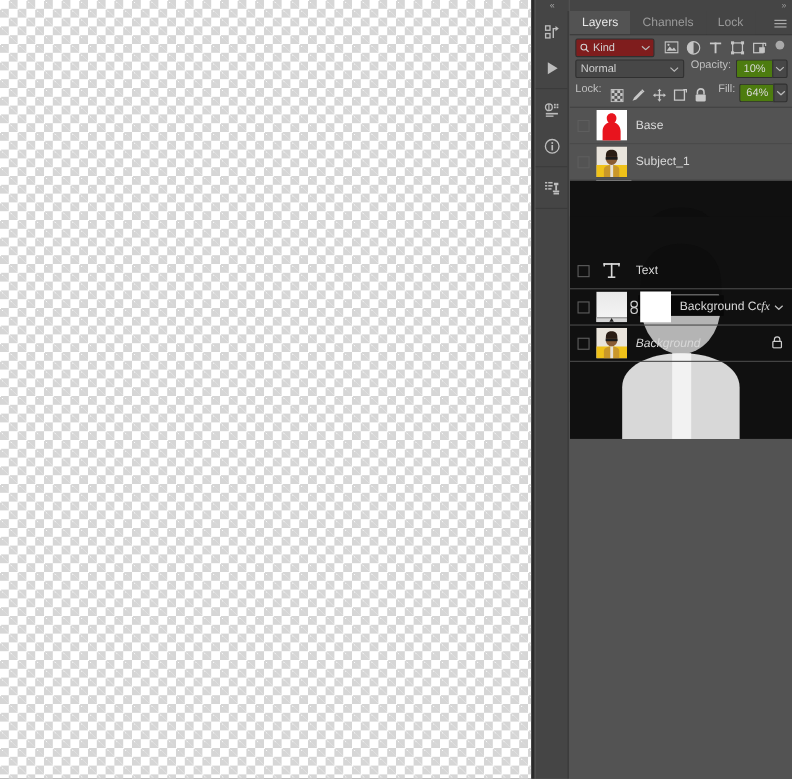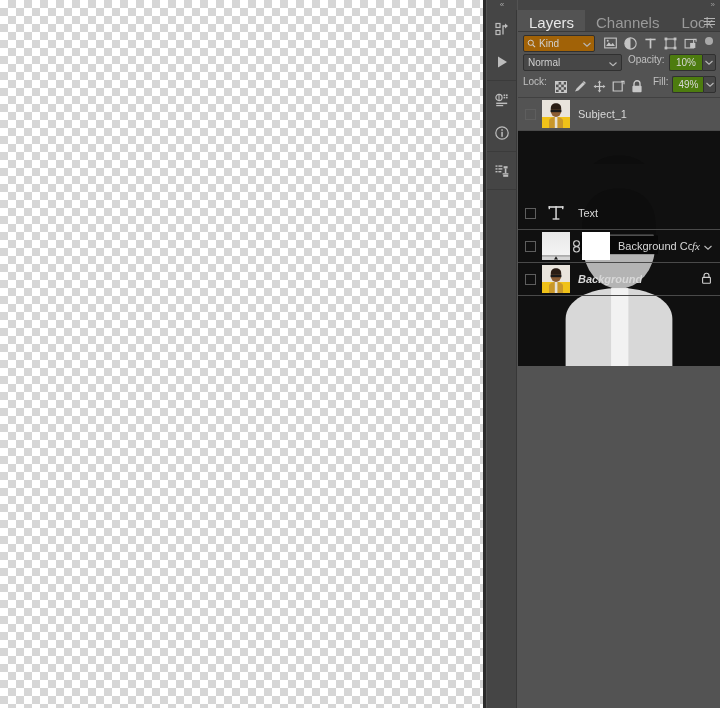--- a/index.html
+++ b/index.html
@@ -77,22 +77,22 @@
   
   .tab-bar {
     height: 22px;
     background: #454545;
     display: flex; align-items: stretch;
     position: relative;
     border-bottom: 1px solid #3a3a3a;
   }
   .tab {
     padding: 0 11px;
-    display: flex; align-items: flex-end;
-    font-size: 15px;
+    display: flex; align-items: center;
+    font-size: 11px;
     color: #9a9a9a;
     background: #454545;
   }
   .tab.active {
     background: #535353;
     color: #e8e8e8;
   }
   .panel-menu {
     position: absolute; right: 0; top: 0;
     width: 22px; height: 22px;
@@ -105,21 +105,21 @@
 
   
   .filter-row {
     height: 22px;
     display: flex; align-items: center;
     padding: 0 4px 0 5px;
     gap: 0;
   }
   .kind-select {
     width: 72px; height: 17px;
-    background: #a16207;
+    background: #7f1d1d;
     border: 1px solid #303030;
     border-radius: 2px;
     display: flex; align-items: center;
     padding: 0 3px;
     gap: 3px;
     position: relative;
   }
   .kind-select .lbl { font-size: 10px; color: #d0d0d0; }
   .kind-select .caret {
     position: absolute; right: 3px; top: 50%; transform: translateY(-50%);
@@ -238,21 +238,21 @@
     flex: 0 0 28px;
     background: #fff;
   }
   .layer-name {
     margin-left: 8px;
     font-size: 11px;
     color: #d8d8d8;
     white-space: nowrap;
     overflow: hidden;
   }
-  .layer-name.italic { font-style: italic; font-weight: bold; }
+  .layer-name.italic { font-style: italic; }
   .row-right {
     margin-left: auto;
     display: flex; align-items: center;
     padding-right: 8px;
     gap: 4px;
   }
   .fx-label { font-style: italic; font-size: 11px; color: #d8d8d8; font-family: "Liberation Serif", serif; }
 
   
   .t-thumb {
@@ -482,31 +482,43 @@
         <div class="li">
           <svg width="12" height="13" viewBox="0 0 12 13">
             <path d="M3 6 L3 3.8 A3 3 0 0 1 9 3.8 L9 6" fill="none" stroke="#c8c8c8" stroke-width="1.4"></path>
             <rect x="1.4" y="5.8" width="9.2" height="6.4" rx="1" fill="#c8c8c8"></rect>
           </svg>
         </div>
       </div>
       <div class="spacer-flex"></div>
       <span class="field-label">Fill:</span>
       <div class="num-field">
-        <span>49%</span>
+        <span>64%</span>
       </div>
       <div class="num-caret">
         <svg width="8" height="5" viewBox="0 0 8 5">
             <path d="M0.5 1 L4 4.2 L7.5 1" fill="none" stroke="#b8b8b8" stroke-width="1.1"></path>
           </svg>
       </div>
     </div>
 
     <div class="layer-list">
 
+      <div class="layer-row">
+        <div class="eye-cell">
+          <div class="eye-box"></div>
+        </div>
+        <div class="thumb">
+          <svg class="art" viewBox="0 0 28 28" preserveAspectRatio="none">
+            <rect width="28" height="28" fill="#ffffff"></rect>
+            <path d="M14 3 C11.3 3 9.6 5 9.6 7.4 C9.6 9.3 10.6 10.6 11.4 11.4 C8 12.6 5.8 15.4 5.8 19.4 L5.8 28 L22.2 28 L22.2 19.4 C22.2 15.4 20 12.6 16.6 11.4 C17.4 10.6 18.4 9.3 18.4 7.4 C18.4 5 16.7 3 14 3 Z" fill="#e8141e"></path>
+          </svg>
+        </div>
+        <div class="layer-name">Base</div>
+      </div>
 
       <div class="layer-row">
         <div class="eye-cell">
           <div class="eye-box"></div>
         </div>
         <div class="thumb">
           <svg class="art" viewBox="0 0 28 28" preserveAspectRatio="none">
             <rect width="28" height="28" fill="#e9e4dc"></rect>
             <rect y="17" width="28" height="11" fill="#f0c219"></rect>
             <path d="M7 28 L7 21 C7 18.5 10 17 14 17 C18 17 21 18.5 21 21 L21 28 Z" fill="#c9972a"></path>

